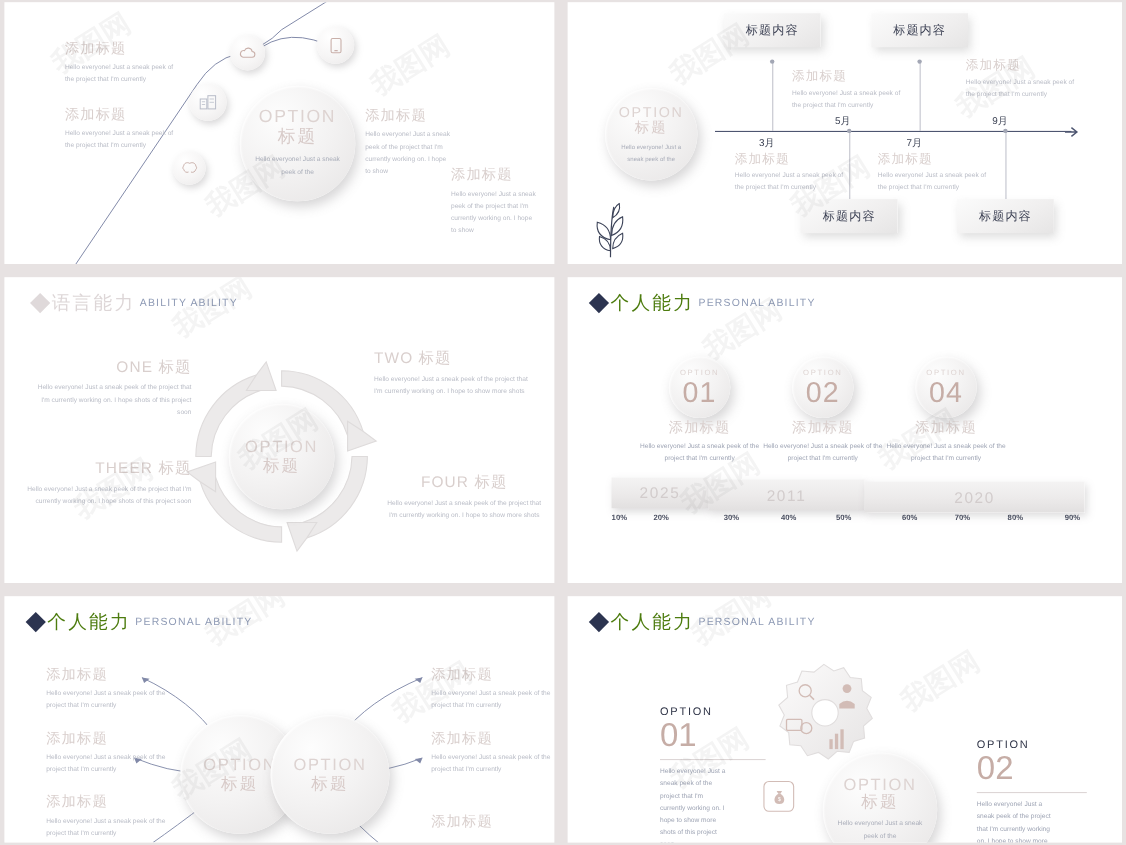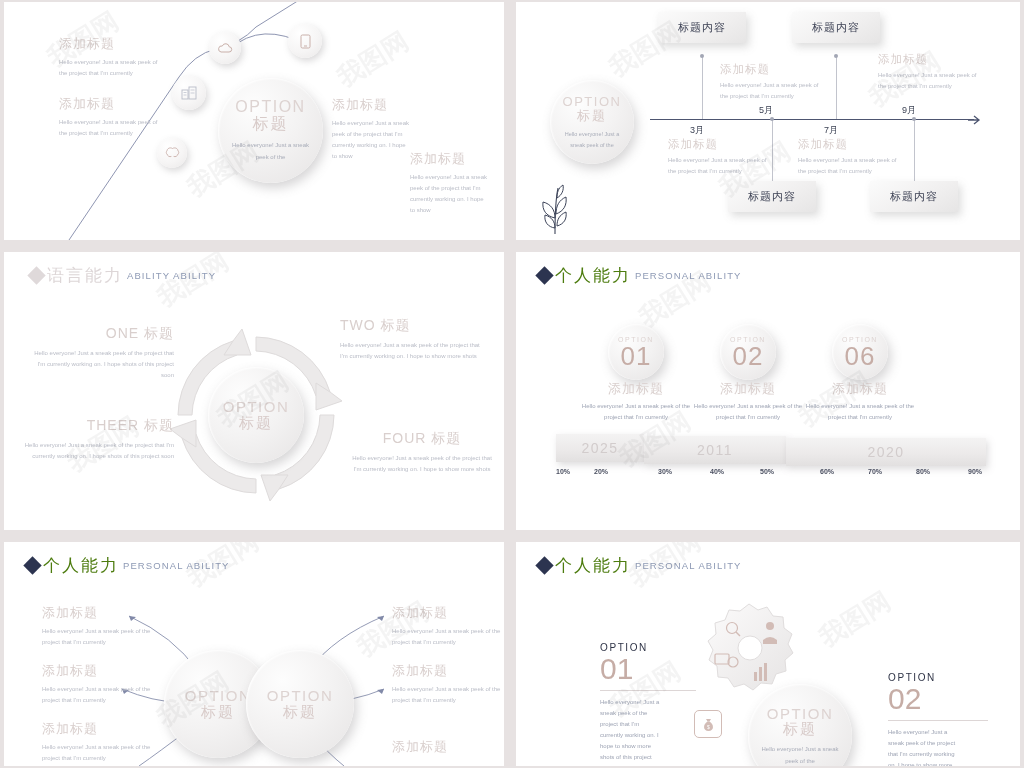--- a/index.html
+++ b/index.html
@@ -298,21 +298,21 @@
       <div class="opt" style="font-size:7px">OPTION</div>
       <div class="num">02</div>
     </div>
     <div style="position:absolute;left:174px;top:128px;width:116px;text-align:center">
       <div class="t-cn" style="display:block">添加标题</div>
       <div class="body-txt dark" style="margin-top:3px">Hello everyone! Just a sneak peek of the project that I'm currently</div>
     </div>
 
     <div class="circle" style="left:316px;top:72px;width:56px;height:56px">
       <div class="opt" style="font-size:7px">OPTION</div>
-      <div class="num">06</div>
+      <div class="num">04</div>
     </div>
     <div style="position:absolute;left:286px;top:128px;width:116px;text-align:center">
       <div class="t-cn" style="display:block">添加标题</div>
       <div class="body-txt dark" style="margin-top:3px">Hello everyone! Just a sneak peek of the project that I'm currently</div>
     </div>
 
     <div class="bar" style="left:40px;top:182px;width:88px">2025</div>
     <div class="bar" style="left:128px;top:184px;width:142px">2011</div>
     <div class="bar" style="left:270px;top:186px;width:200px">2020</div>
 

